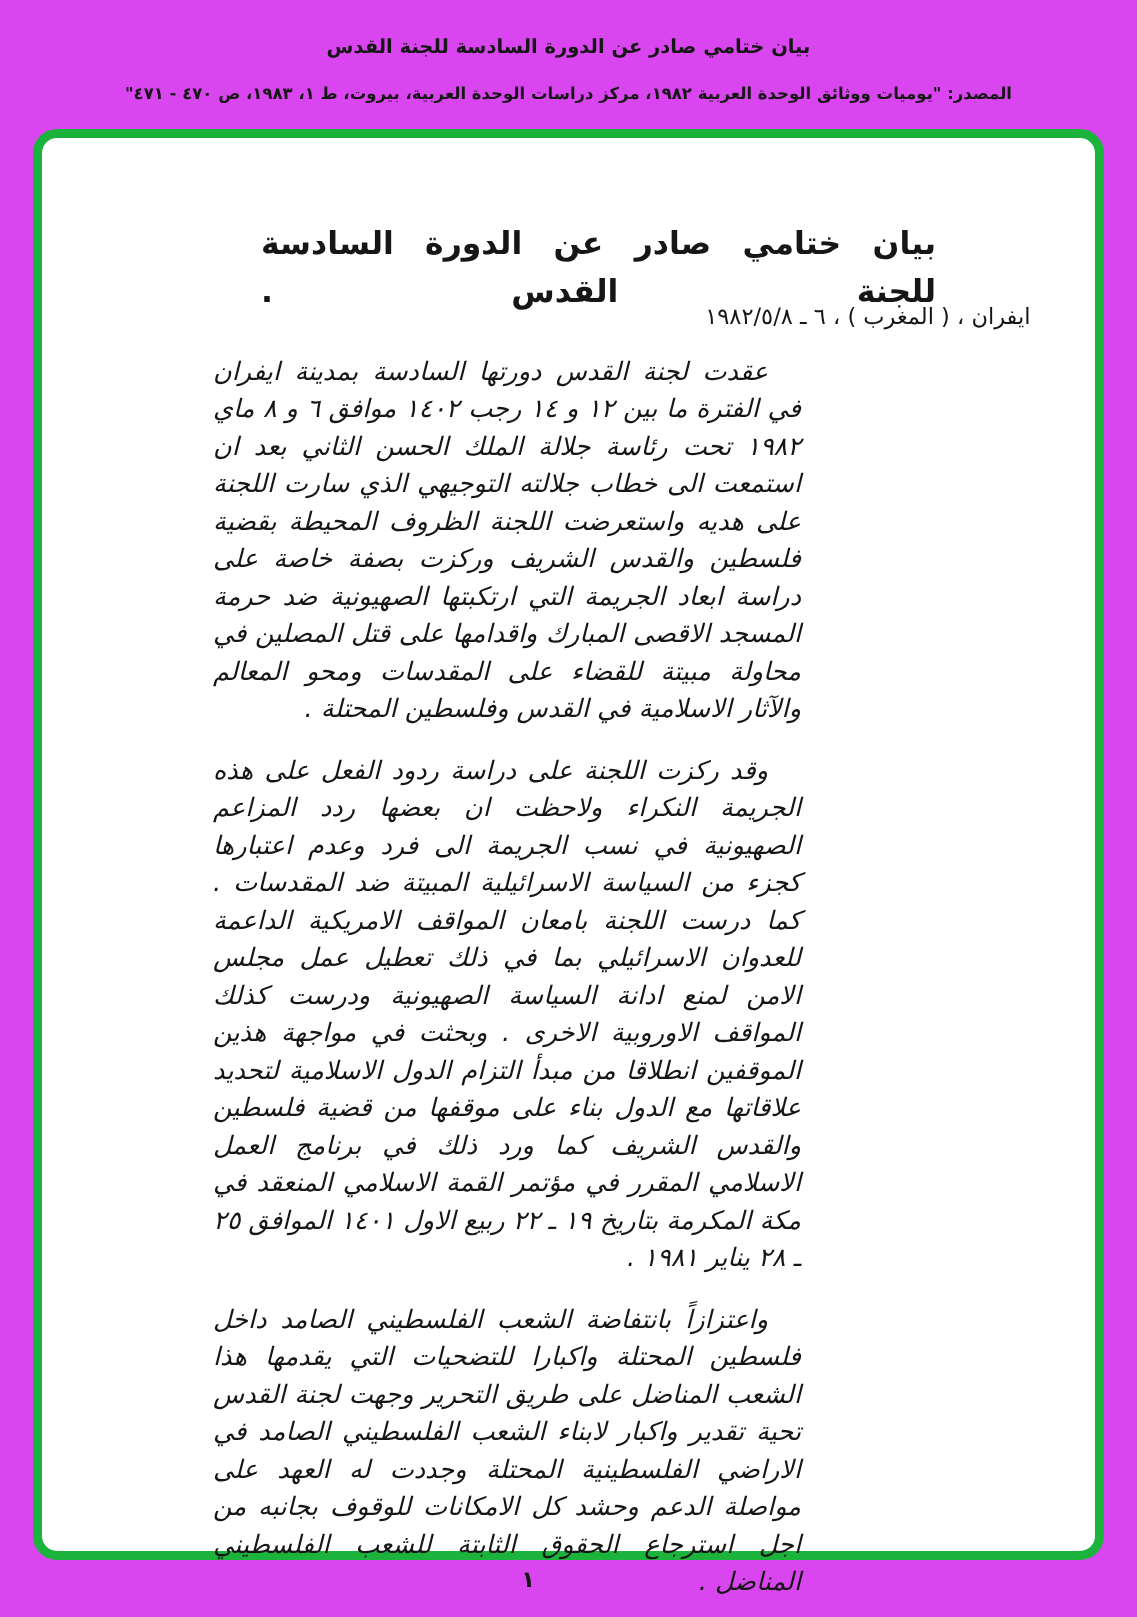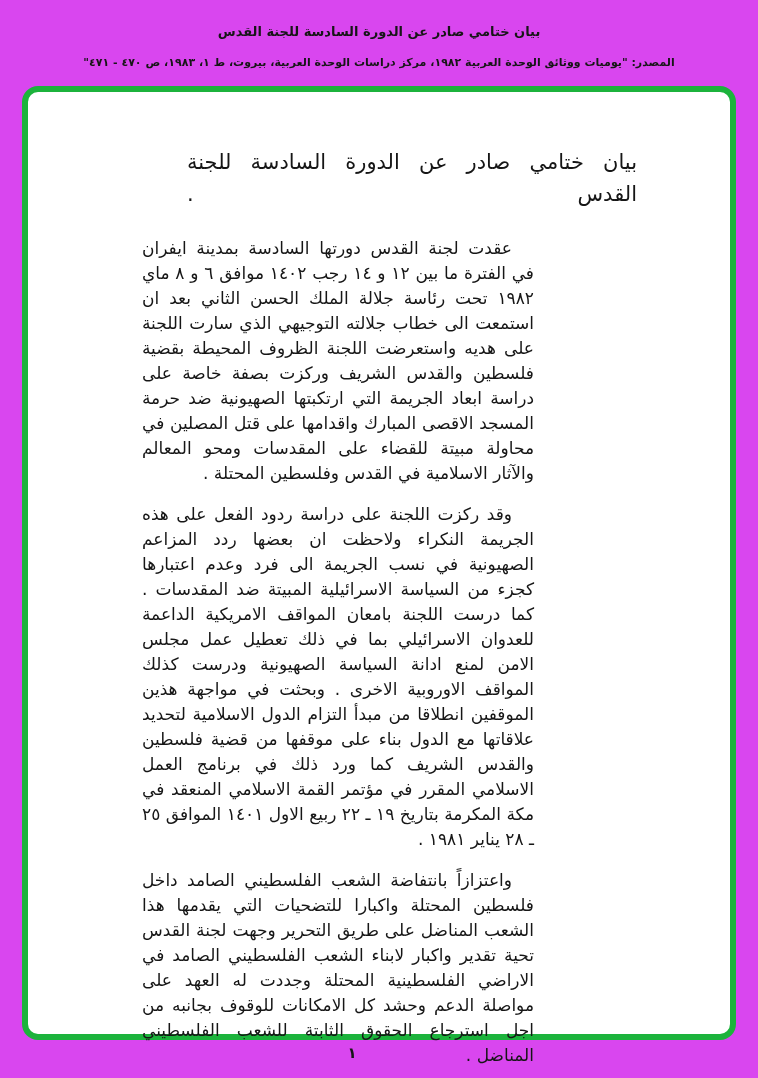--- a/index.html
+++ b/index.html
@@ -35,26 +35,26 @@
     position: absolute;
     left: 22px; top: 86px;
     width: 714px; height: 954px;
     box-sizing: border-box;
     border: 6px solid #1cb33c;
     border-radius: 16px;
     background: #ffffff;
   }
   .doc-title {
     position: absolute;
-    left: 187px; top: 146px;
+    left: 174px; top: 146px;
     width: 450px;
     direction: rtl;
     font-size: 21px;
     line-height: 32px;
-    font-weight: normal;
+    font-weight: bold;
     text-align: justify;
     text-align-last: justify;
     word-spacing: 4px;
   }
   .dateline {
     position: absolute;
     left: 75px; top: 202px;
     width: 612px;
     direction: rtl;
     display: flex;
@@ -67,20 +67,21 @@
     left: 142px; top: 236px;
     width: 392px;
     direction: rtl;
     text-align: justify;
     font-size: 17px;
     line-height: 25px;
   }
   .body-text p {
     margin: 0 0 16px 0;
     text-indent: 22px;
+    font-style: italic;
   }
   .page-number {
     position: absolute;
     left: 337px; top: 1044px;
     width: 30px;
     text-align: center;
     font-size: 15px;
     font-weight: bold;
   }
 </style>
@@ -91,20 +92,21 @@
 
   <div class="header-title">بيان ختامي صادر عن الدورة السادسة للجنة القدس</div>
 
   <div class="header-source">المصدر: "يوميات ووثائق الوحدة العربية ١٩٨٢، مركز دراسات الوحدة العربية، بيروت، ط ١، ١٩٨٣، ص ٤٧٠ - ٤٧١"</div>
 
   <div class="doc-frame" style="border-color: rgb(28, 179, 60);"></div>
 
   <div class="doc-title">بيان ختامي صادر عن الدورة السادسة للجنة القدس .</div>
 
   <div class="dateline">
+    <span>ايفران ، ( المغرب ) ، ٦ ـ ١٩٨٢/٥/٨</span>
   </div>
 
   <div class="body-text">
     <p>عقدت لجنة القدس دورتها السادسة بمدينة ايفران في الفترة ما بين ١٢ و ١٤ رجب ١٤٠٢ موافق ٦ و ٨ ماي ١٩٨٢ تحت رئاسة جلالة الملك الحسن الثاني بعد ان استمعت الى خطاب جلالته التوجيهي الذي سارت اللجنة على هديه واستعرضت اللجنة الظروف المحيطة بقضية فلسطين والقدس الشريف وركزت بصفة خاصة على دراسة ابعاد الجريمة التي ارتكبتها الصهيونية ضد حرمة المسجد الاقصى المبارك واقدامها على قتل المصلين في محاولة مبيتة للقضاء على المقدسات ومحو المعالم والآثار الاسلامية في القدس وفلسطين المحتلة .</p>
     <p>وقد ركزت اللجنة على دراسة ردود الفعل على هذه الجريمة النكراء ولاحظت ان بعضها ردد المزاعم الصهيونية في نسب الجريمة الى فرد وعدم اعتبارها كجزء من السياسة الاسرائيلية المبيتة ضد المقدسات . كما درست اللجنة بامعان المواقف الامريكية الداعمة للعدوان الاسرائيلي بما في ذلك تعطيل عمل مجلس الامن لمنع ادانة السياسة الصهيونية ودرست كذلك المواقف الاوروبية الاخرى . وبحثت في مواجهة هذين الموقفين انطلاقا من مبدأ التزام الدول الاسلامية لتحديد علاقاتها مع الدول بناء على موقفها من قضية فلسطين والقدس الشريف كما ورد ذلك في برنامج العمل الاسلامي المقرر في مؤتمر القمة الاسلامي المنعقد في مكة المكرمة بتاريخ ١٩ ـ ٢٢ ربيع الاول ١٤٠١ الموافق ٢٥ ـ ٢٨ يناير ١٩٨١ .</p>
     <p>واعتزازاً بانتفاضة الشعب الفلسطيني الصامد داخل فلسطين المحتلة واكبارا للتضحيات التي يقدمها هذا الشعب المناضل على طريق التحرير وجهت لجنة القدس تحية تقدير واكبار لابناء الشعب الفلسطيني الصامد في الاراضي الفلسطينية المحتلة وجددت له العهد على مواصلة الدعم وحشد كل الامكانات للوقوف بجانبه من اجل استرجاع الحقوق الثابتة للشعب الفلسطيني المناضل .</p>
   </div>
 
   <div class="page-number">١</div>
 

